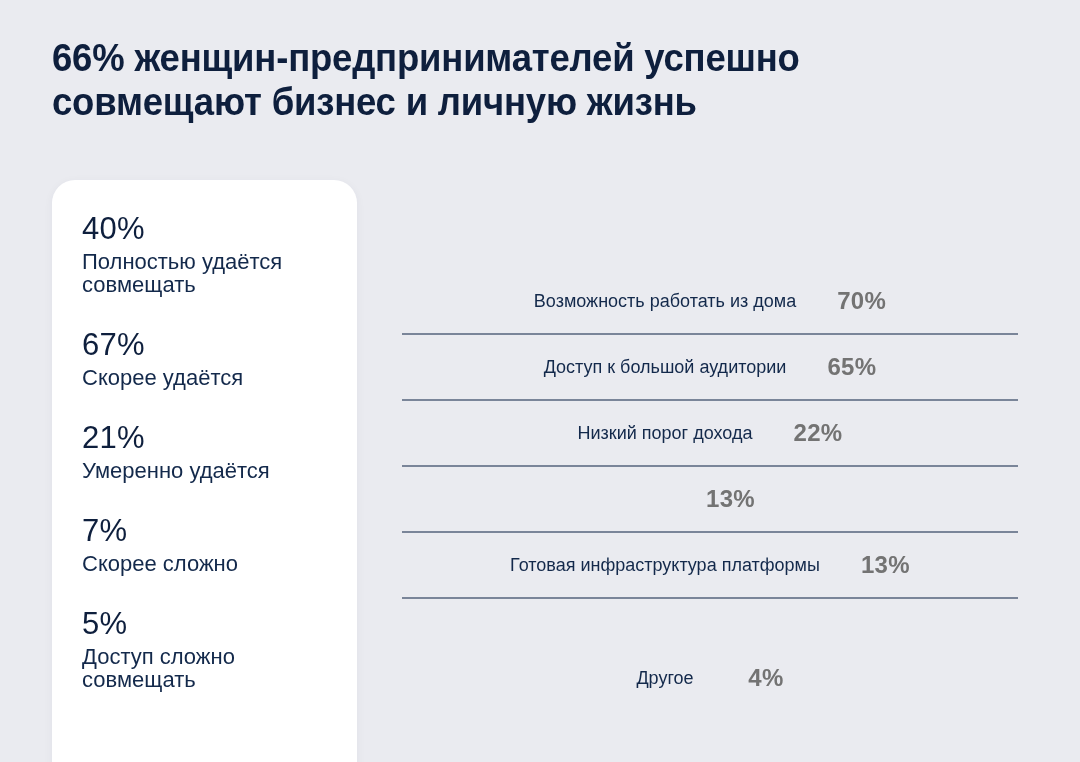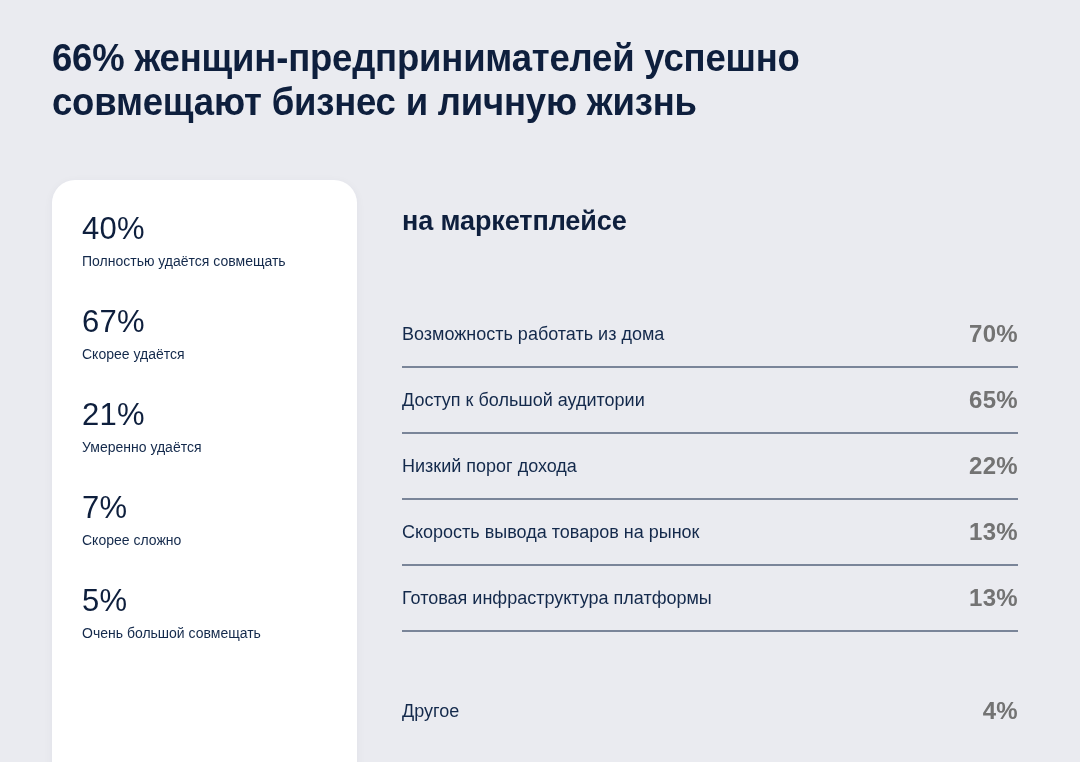--- a/index.html
+++ b/index.html
@@ -50,21 +50,21 @@
   .stat-item { margin-bottom: 30px; }
   .stat-item:last-child { margin-bottom: 0; }
   .stat-value {
     font-size: 31px;
     line-height: 38px;
     font-weight: 400;
     color: #0e1f3d;
     letter-spacing: 0.2px;
   }
   .stat-label {
-    font-size: 14px;
+    font-size: 22px;
     line-height: 23px;
     font-weight: 400;
     color: #13294b;
     margin-top: 2px;
     max-width: 250px;
   }
 
   
   .panel {
     position: absolute;
@@ -80,21 +80,21 @@
     letter-spacing: -0.1px;
   }
   .panel-title-line { display: block; white-space: nowrap; }
 
   .ranking {
     margin-top: 64px;
   }
   .rank-row {
     display: flex;
     align-items: center;
-    justify-content: space-between;
+    justify-content: center;
     height: 66px;
     box-sizing: border-box;
     border-bottom: 2px solid #7a8599;
   }
   .rank-row:last-child { border-bottom: none; margin-top: 46px; }
   .rank-label {
     font-size: 18px;
     line-height: 24px;
     font-weight: 400;
     color: #13294b;
@@ -135,50 +135,48 @@
     <div class="stat-label">Умеренно удаётся</div>
   </div>
 
   <div class="stat-item">
     <div class="stat-value">7%</div>
     <div class="stat-label">Скорее сложно</div>
   </div>
 
   <div class="stat-item">
     <div class="stat-value">5%</div>
-    <div class="stat-label">Очень большой совмещать</div>
+    <div class="stat-label">Доступ сложно совмещать</div>
   </div>
 
 </div>
 
 <div class="panel">
 
   <div class="panel-title">
-    <span class="panel-title-line">на маркетплейсе</span>
   </div>
 
   <div class="ranking">
 
     <div class="rank-row">
       <span class="rank-label">Возможность работать из дома</span>
       <span class="rank-value">70%</span>
     </div>
 
     <div class="rank-row">
       <span class="rank-label">Доступ к большой аудитории</span>
       <span class="rank-value">65%</span>
     </div>
 
     <div class="rank-row">
       <span class="rank-label">Низкий порог дохода</span>
       <span class="rank-value">22%</span>
     </div>
 
     <div class="rank-row">
-      <span class="rank-label">Скорость вывода товаров на рынок</span>
       <span class="rank-value">13%</span>
     </div>
 
     <div class="rank-row">
       <span class="rank-label">Готовая инфраструктура платформы</span>
       <span class="rank-value">13%</span>
     </div>
 
     <div class="rank-row">
       <span class="rank-label">Другое</span>

